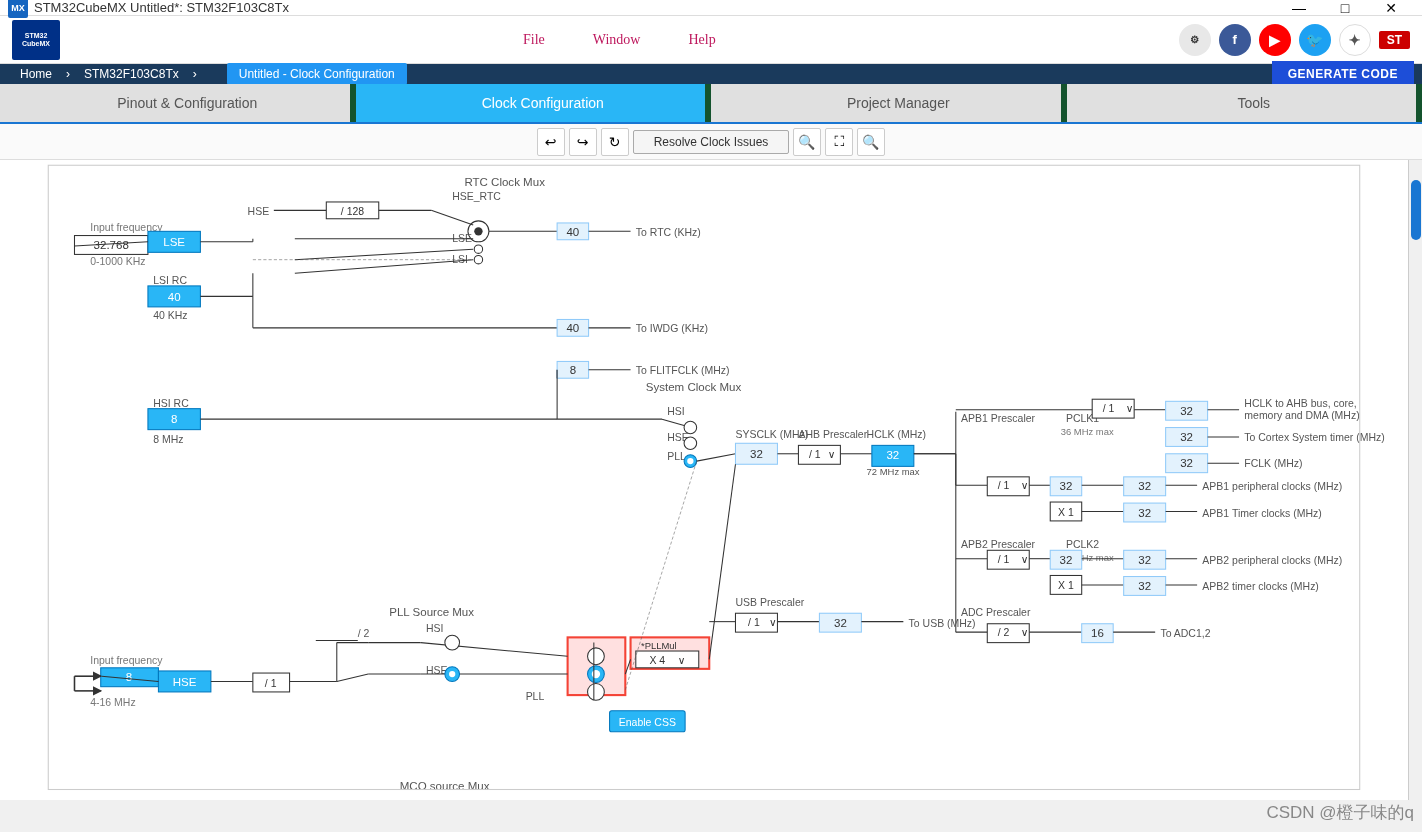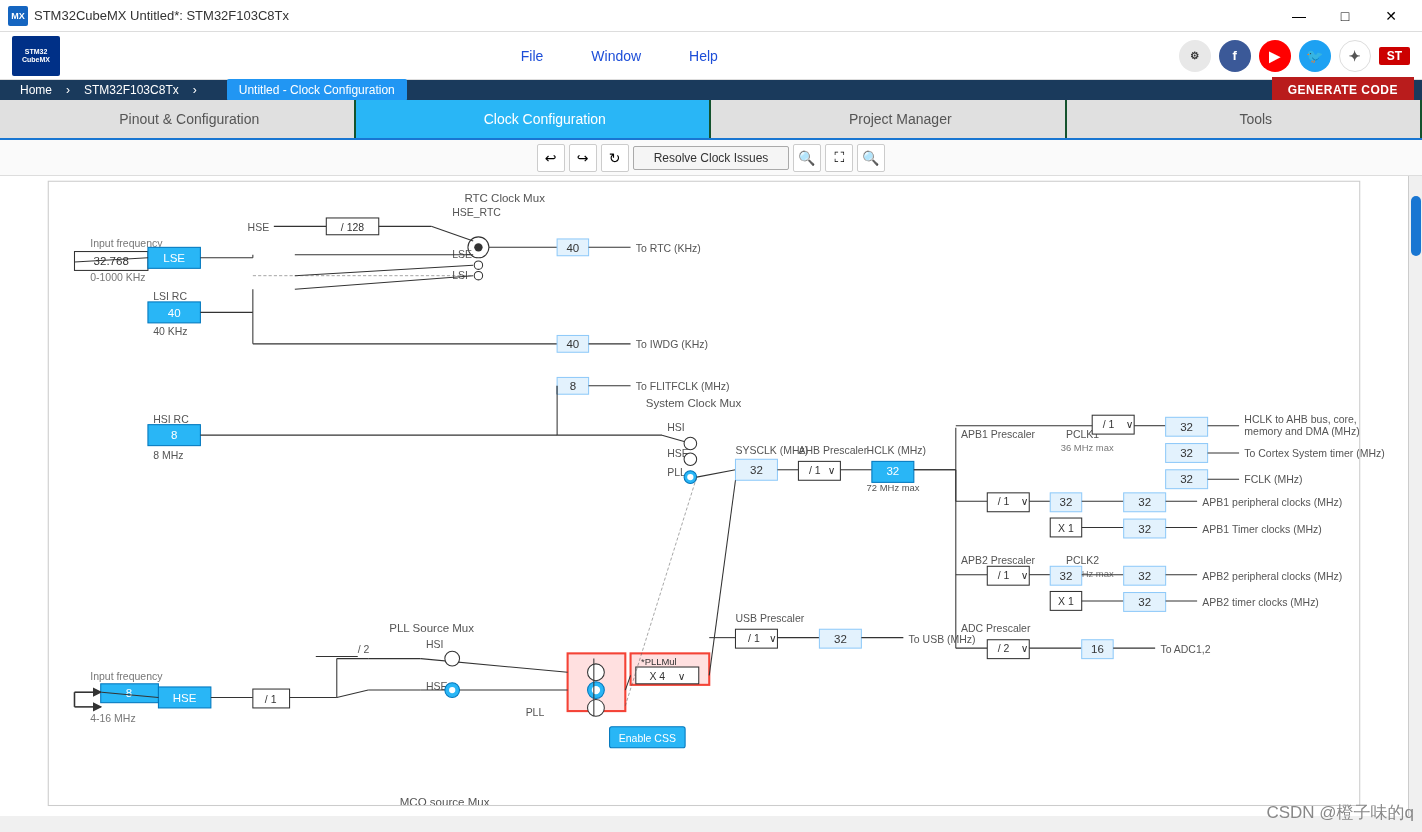--- a/index.html
+++ b/index.html
@@ -1,61 +1,61 @@
 <!DOCTYPE html>
 <html><head>
   <meta charset="utf-8">
   <style>
     * { box-sizing: border-box; margin: 0; padding: 0; }
     body { font-family: 'Segoe UI', Arial, sans-serif; font-size: 12px; background: #f0f0f0; overflow: hidden; width: 1422px; height: 832px; }
 
     
     .title-bar {
       display: flex; align-items: center; justify-content: space-between;
-      background: #fff; height: 32px; padding: 0 8px;
+      background: #fff; height: 16px; padding: 0 8px;
       border-bottom: 1px solid #ddd;
     }
     .title-bar-left { display: flex; align-items: center; gap: 6px; }
     .title-bar-controls { display: flex; gap: 0; }
     .title-bar-btn { width: 46px; height: 32px; border: none; background: none; cursor: pointer; font-size: 14px; display: flex; align-items: center; justify-content: center; }
 
     
     .menu-bar {
       display: flex; align-items: center; justify-content: space-between;
       background: #fff; height: 48px; padding: 0 12px;
       border-bottom: 1px solid #ddd;
     }
     .menu-bar-logo { display: flex; align-items: center; gap: 4px; }
     .logo-box { width: 48px; height: 40px; background: #003087; display: flex; flex-direction: column; align-items: center; justify-content: center; border-radius: 2px; }
     .logo-text { color: #fff; font-size: 7px; font-weight: bold; line-height: 1.1; text-align: center; }
     .menu-items { display: flex; gap: 32px; align-items: center; }
-    .menu-item { font-size: 14px; color: #1d4ed8; cursor: pointer; padding: 4px 8px; }
+    .menu-item { font-size: 14px; color: #be185d; cursor: pointer; padding: 4px 8px; font-family: Liberation Serif, serif; }
     .menu-social { display: flex; align-items: center; gap: 8px; }
     .social-icon { width: 32px; height: 32px; border-radius: 50%; display: flex; align-items: center; justify-content: center; font-size: 14px; font-weight: bold; cursor: pointer; }
 
     
     .breadcrumb {
       display: flex; align-items: center;
       background: #1a3a5c; height: 20px; padding: 0 8px;
     }
     .breadcrumb-item { color: #fff; font-size: 12px; padding: 4px 12px; cursor: pointer; display: flex; align-items: center; gap: 6px; }
     .breadcrumb-item.active { background: #2196F3; border-radius: 2px; margin-left: 28px; }
     .breadcrumb-sep { color: #fff; margin: 0 2px; }
     .generate-btn {
-      margin-left: auto; background: #b91c1c; color: #fff;
+      margin-left: auto; background: #1d4ed8; color: #fff;
       border: none; padding: 6px 16px; font-size: 12px; font-weight: bold;
       cursor: pointer; letter-spacing: 0.5px;
     }
 
     
     .tabs { display: flex; height: 40px; border-bottom: 2px solid #1976D2; }
     .tab {
       flex: 1; display: flex; align-items: center; justify-content: center;
       font-size: 14px; font-weight: 500; cursor: pointer;
-      border-right: 2px solid #14532d;
+      border-right: 6px solid #14532d;
       padding-left: 25px;
     }
     .tab.inactive { background: #e0e0e0; color: #555; }
     .tab.active { background: #29b6f6; color: #fff; }
 
     
     .toolbar {
       display: flex; align-items: center; gap: 4px;
       background: #fafafa; height: 36px; padding: 0 8px;
       border-bottom: 1px solid #ddd; justify-content: center;

